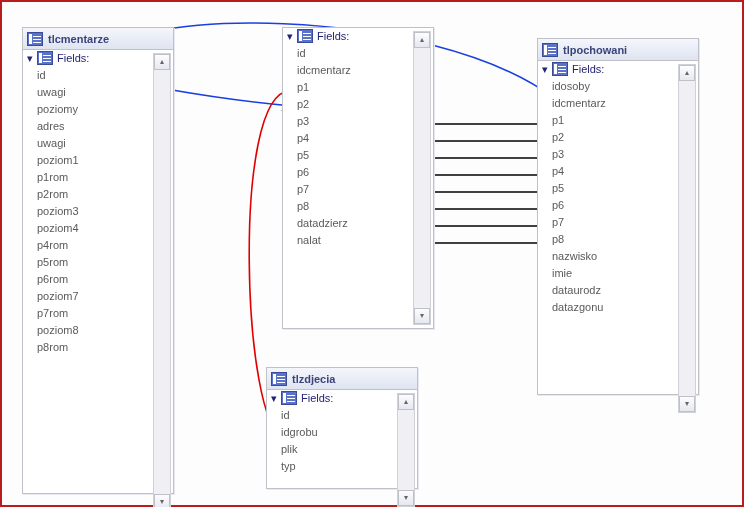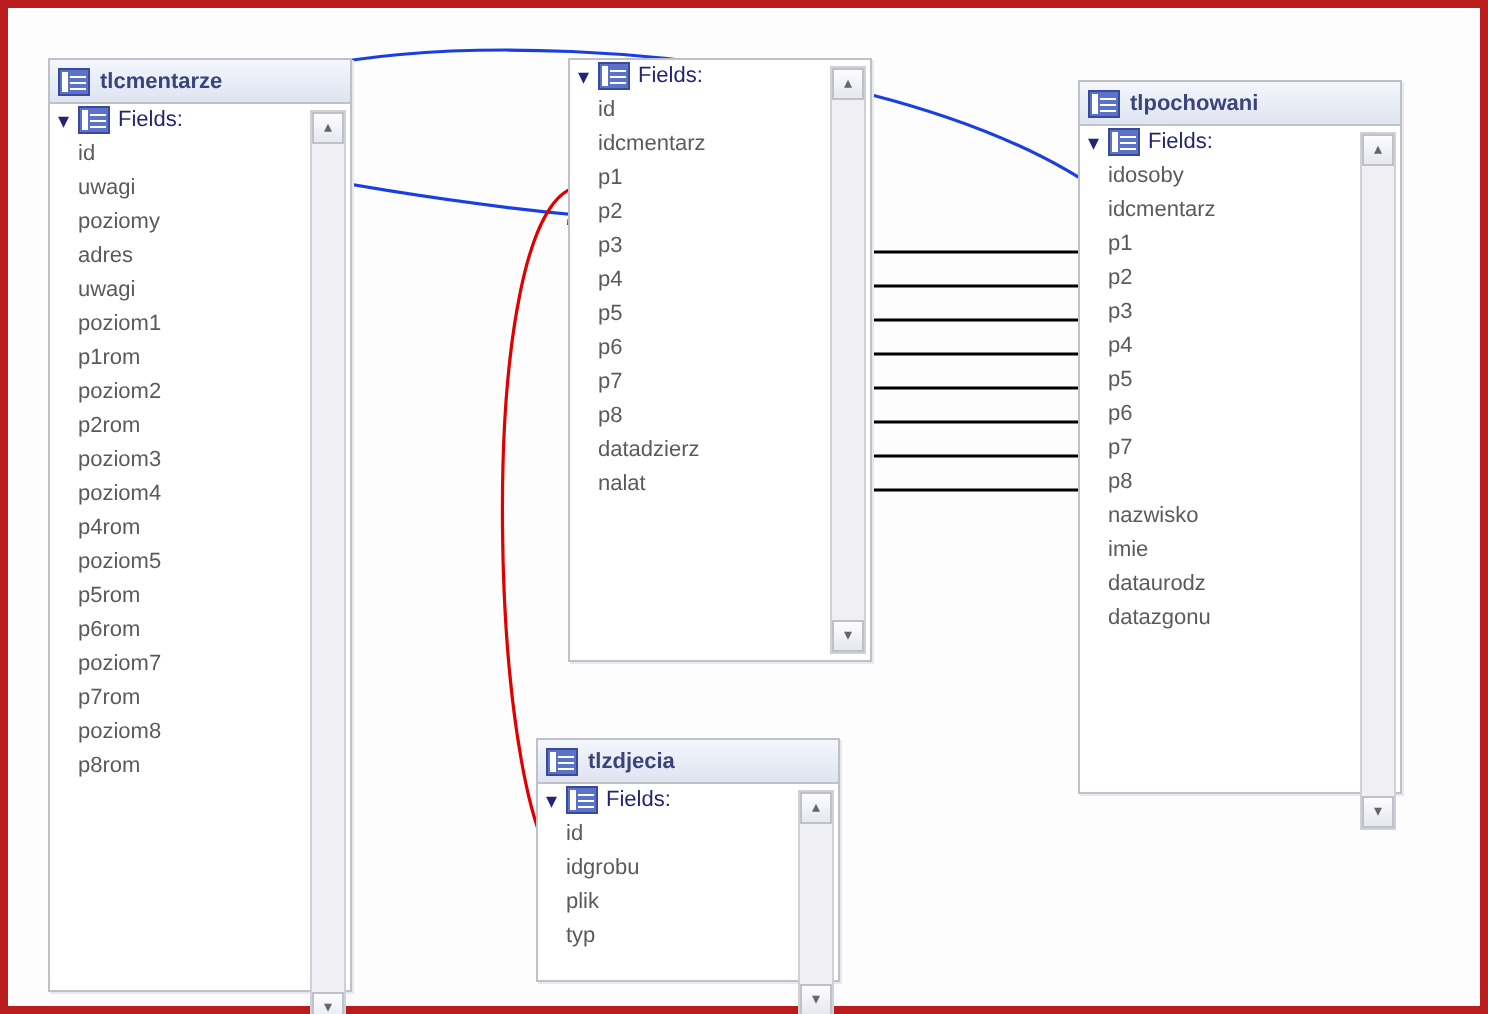--- a/index.html
+++ b/index.html
@@ -1,16 +1,16 @@
 <!DOCTYPE html>
 <html><head>
 <meta charset="utf-8">
 <style>
   html,body{margin:0;padding:0;width:744px;height:507px;background:#fdfdfd;font-family:Tahoma,Arial,sans-serif;font-size:11px;color:#5a5a5a;overflow:hidden}
-  .canvas{position:relative;width:744px;height:507px;border:4px solid #b91c1c;box-sizing:border-box}
+  .canvas{position:relative;width:744px;height:507px;border:2px solid #b91c1c;box-sizing:border-box}
   svg.arrows{position:absolute;inset:0;width:100%;height:100%;pointer-events:none}
   .tbl{position:absolute;background:#fff;border:1px solid #c0c0c8;box-shadow:1px 1px 0 #e8e8f0}
   .tbl-head{display:flex;align-items:center;height:21px;padding:0 4px;background:linear-gradient(#f4f6fb,#dfe4f1);border-bottom:1px solid #c0c0c8;color:#3a447a;font-weight:bold}
   .tbl-head .ico{width:14px;height:12px;margin-right:5px;background:#5a72c8;border:1px solid #3a4a9a;position:relative}
   .tbl-head .ico::before{content:"";position:absolute;left:1px;top:1px;width:3px;height:10px;background:#fff}
   .tbl-head .ico::after{content:"";position:absolute;left:5px;top:3px;width:8px;height:1px;background:#fff;box-shadow:0 3px 0 #fff,0 6px 0 #fff}
   .tbl-body{position:relative;padding:0}
   .flds{display:flex;align-items:center;height:16px;padding:0 4px;color:#232374;border-bottom:0}
   .flds .ico{width:14px;height:12px;margin-right:4px;background:#5a72c8;border:1px solid #3a4a9a;position:relative}
   .flds .ico::before{content:"";position:absolute;left:1px;top:1px;width:3px;height:10px;background:#fff}
@@ -65,26 +65,24 @@
       <span>Fields:</span>
     </div>
     <div id="flds0">
           <div class="fld">id</div>
           <div class="fld">uwagi</div>
           <div class="fld">poziomy</div>
           <div class="fld">adres</div>
           <div class="fld">uwagi</div>
           <div class="fld">poziom1</div>
           <div class="fld">p1rom</div>
-          <div class="fld">poziom2</div>
           <div class="fld">p2rom</div>
           <div class="fld">poziom3</div>
           <div class="fld">poziom4</div>
           <div class="fld">p4rom</div>
-          <div class="fld">poziom5</div>
           <div class="fld">p5rom</div>
           <div class="fld">p6rom</div>
           <div class="fld">poziom7</div>
           <div class="fld">p7rom</div>
           <div class="fld">poziom8</div>
           <div class="fld">p8rom</div>
         </div>
     <div class="scroll" style="top:3px;height:456px">
       <div class="sbtn" style="position:absolute;top:0">▴</div>
       <div class="sbtn" style="position:absolute;bottom:0">▾</div>

